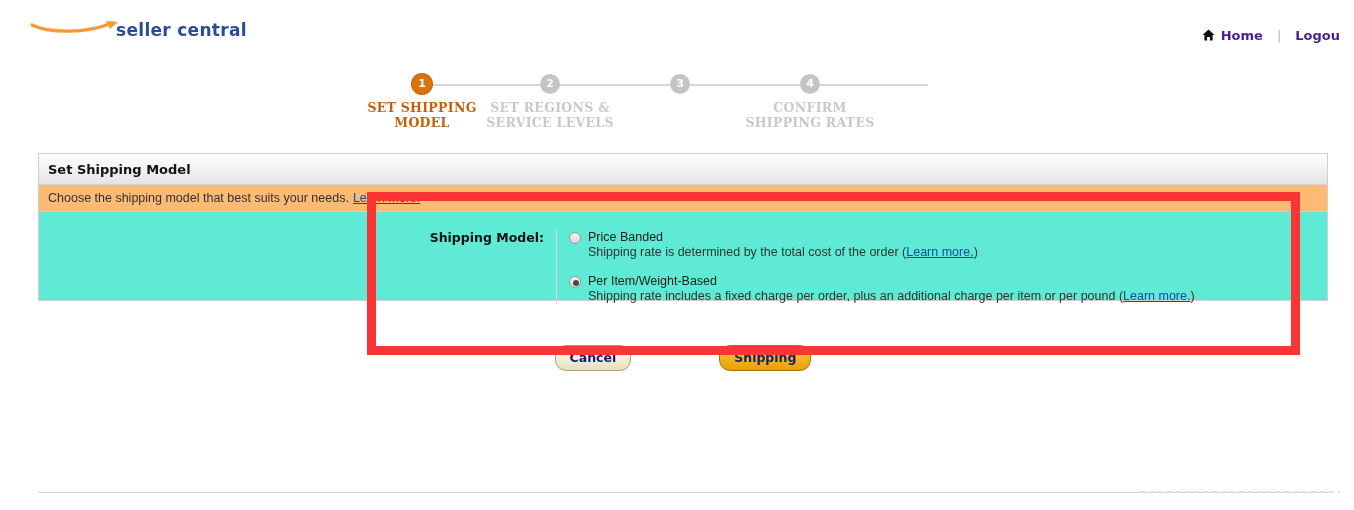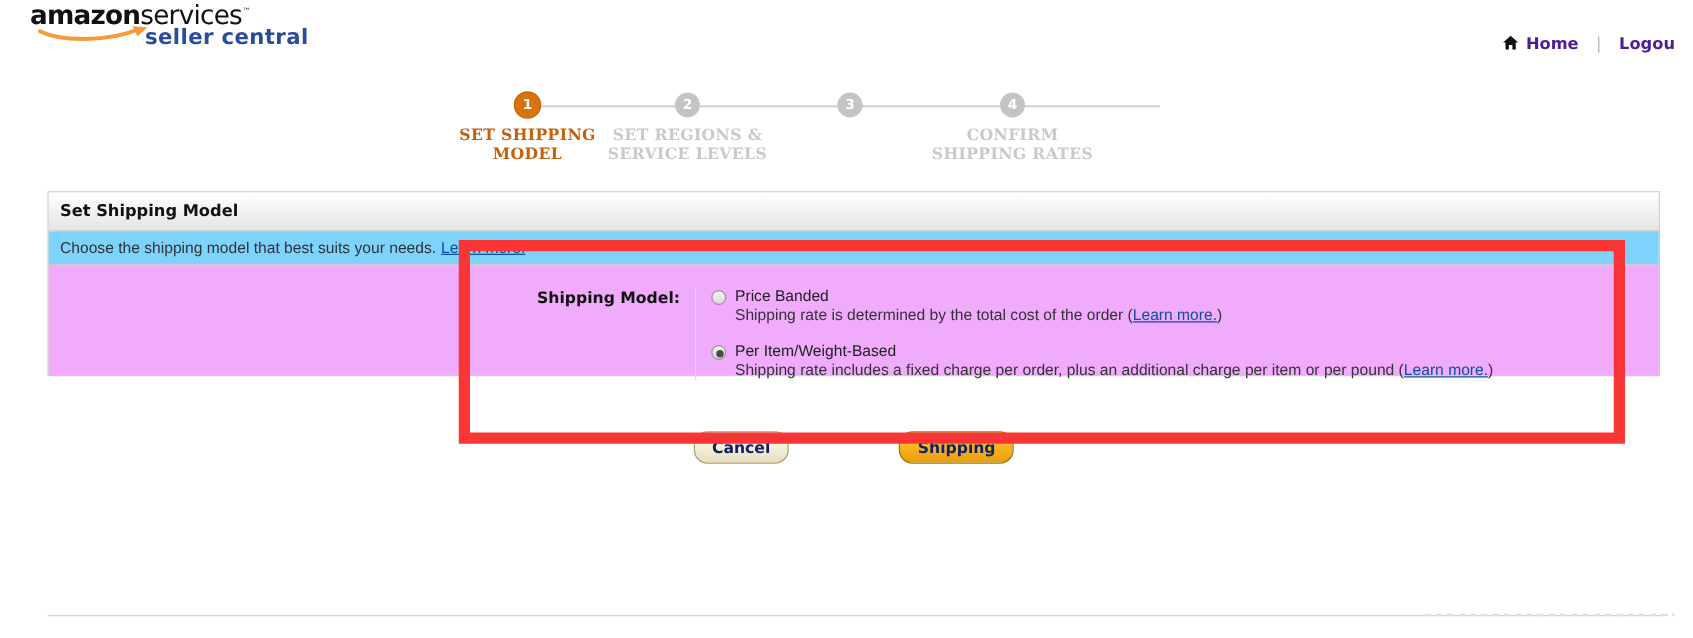--- a/index.html
+++ b/index.html
@@ -149,37 +149,37 @@
     padding-left: 9px;
   }
   .panel-title {
     font-family: "DejaVu Sans", sans-serif;
     font-size: 13px;
     font-weight: bold;
     color: #111111;
   }
   .panel-subheader {
     height: 27px;
-    background: #7dd3fc;
+    background: #fdba74;
     border-bottom: 1px solid #cfcfcf;
     display: flex; align-items: center;
     padding-left: 9px;
     font-size: 12.5px;
     color: #333333;
     white-space: nowrap;
   }
   .panel-subheader .link { margin-left: 4px; }
 
   a.link {
     color: #0d4fa0;
     text-decoration: underline;
   }
 
   .panel-body {
-    background: #f0abfc;
+    background: #5eead4;
     height: 88px;
     position: relative;
   }
   .form-row {
     display: flex;
     padding-top: 18px;
   }
   .form-label-col {
     width: 518px;
     border-right: 1px solid #d8d8d8;
@@ -289,21 +289,20 @@
     background: repeating-linear-gradient(to right,
       #e0e0e0 0px, #e0e0e0 5px, transparent 5px, transparent 9px);
   }
 </style>
 </head>
 <body>
 
 <div class="header">
 
   <div class="logo">
-    <span class="logo-main"><span class="bold">amazon</span><span class="light">services</span><span class="logo-tm">™</span></span>
     <span class="logo-swoosh">
       <svg width="96" height="14" viewBox="0 0 96 14">
         <path d="M2 6 C 18 14, 56 15, 82 4" stroke="#f79b34" stroke-width="3.2" fill="none" stroke-linecap="round"></path>
         <path d="M76 2 L 88 3 L 80 10 Z" fill="#f79b34"></path>
       </svg>
     </span>
     <span class="logo-sub">seller central</span>
   </div>
 
   <div class="topnav">

